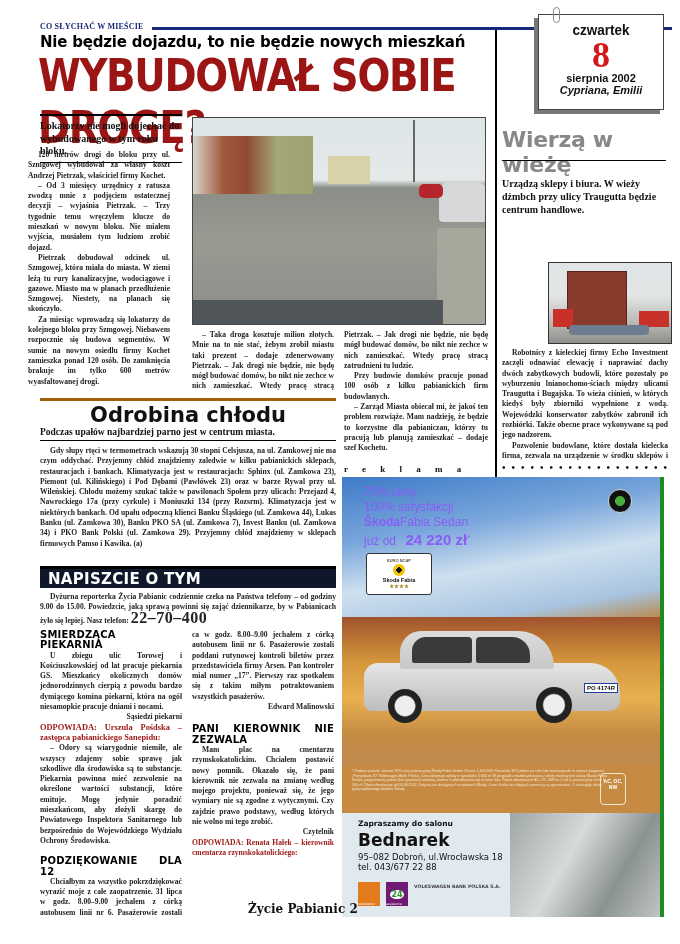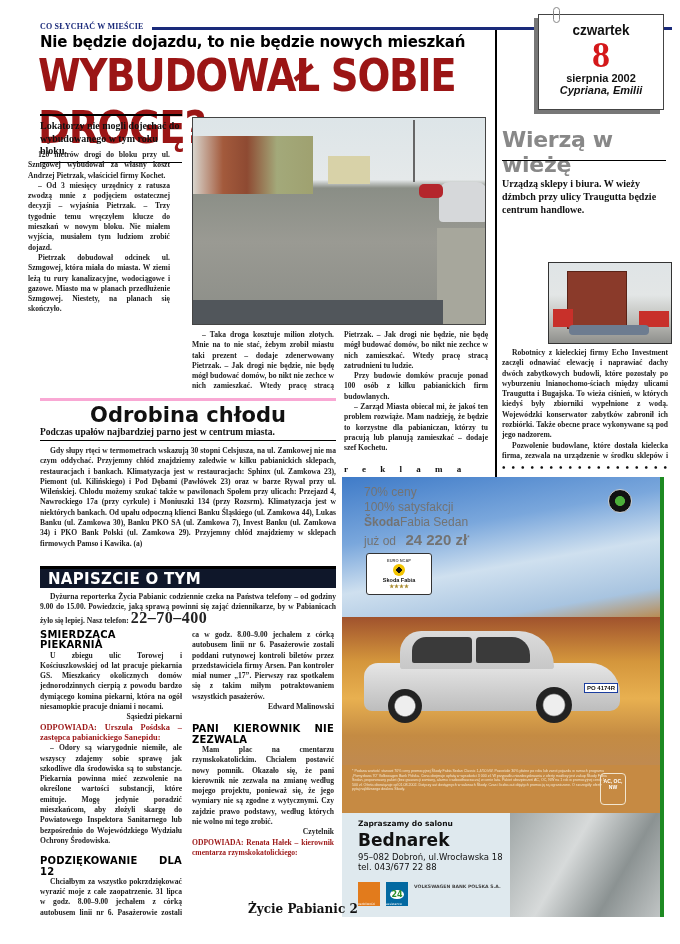--- a/index.html
+++ b/index.html
@@ -21,21 +21,21 @@
 .calendar{left:538px;top:14px;width:126px;height:96px;background:#fff;border:1px solid #444;box-shadow:-4px 4px 0 #777;text-align:center}
 .cal-day{font-size:15px;font-weight:bold;margin-top:6px;font-family:"Liberation Sans",sans-serif;transform:scaleX(.9)}
 .cal-num{font-size:36px;font-weight:bold;color:#d4181a;line-height:34px;font-family:"Liberation Serif",serif}
 .cal-month{font-size:11px;font-weight:bold;font-family:"Liberation Sans",sans-serif}
 .cal-names{font-size:11px;font-style:italic;font-weight:bold;font-family:"Liberation Sans",sans-serif}
 .side-title{left:502px;top:127px;font-size:22px;font-weight:900;color:#888;font-family:"DejaVu Sans",sans-serif;letter-spacing:-.3px}
 .side-lead{left:502px;top:160px;width:164px;font-size:10px;line-height:13px;font-weight:bold;border-top:1.5px solid #000;padding-top:16px}
 .side-photo{left:548px;top:262px;width:124px;height:82px;border:1px solid #333;overflow:hidden;background:linear-gradient(#dfe4e6 0%,#e3e6e6 40%,#b9b9b4 75%,#8e8f8c 100%)}
 .building{position:absolute;left:18px;top:8px;width:60px;height:58px;background:#8a3a2a;border:1px solid #5a2216}
 .dots{letter-spacing:6px;font-size:10px;font-weight:bold}
-.od-title{left:40px;top:398px;width:296px;text-align:center;font-size:21px;font-weight:900;font-family:"DejaVu Sans",sans-serif;border-top:3px solid #f9a8d4;padding-top:2px}
+.od-title{left:40px;top:398px;width:296px;text-align:center;font-size:21px;font-weight:900;font-family:"DejaVu Sans",sans-serif;border-top:3px solid #a16207;padding-top:2px}
 .od-lead{left:40px;top:427px;width:296px;font-size:9.5px;font-weight:bold;border-bottom:1.5px solid #000;padding-bottom:3px}
 .nap-bar{left:40px;top:566px;width:296px;height:22px;background:#0f172a;border-top:3px solid #000;color:#fff;font-size:15px;font-weight:900;font-family:"DejaVu Sans",sans-serif;padding:1px 0 0 8px;letter-spacing:.3px}
 .subhead{font-family:"DejaVu Sans",sans-serif;font-weight:900;font-size:10px;letter-spacing:.2px;color:#000}
 .red{color:#9b1515}
 .ad{left:342px;top:477px;width:322px;height:440px;border-right:4px solid #1d8a22;overflow:hidden}
 .ad-sky{position:absolute;left:0;top:0;width:318px;height:140px;background:linear-gradient(170deg,#3f7bc8 0%,#7aa7dc 35%,#cfe0ef 60%,#a8c4e0 85%,#b98c53 100%)}
 .ad-ground{position:absolute;left:0;top:140px;width:318px;height:148px;background:linear-gradient(#a0522d 0%,#d4963c 30%,#e8b050 55%,#c48b43 80%,#c08a50 100%)}
 .ad-fine{position:absolute;left:0;top:288px;width:318px;height:48px;background:#c68a43;font-size:3.6px;line-height:4.6px;color:#f4e6cf;padding:4px 52px 0 10px;font-family:"Liberation Sans",sans-serif}
 .ad-dealer{position:absolute;left:0;top:336px;width:168px;height:104px;background:#dfe9ee;padding:6px 0 0 16px;font-family:"DejaVu Sans",sans-serif}
 .ad-photo{position:absolute;left:168px;top:336px;width:150px;height:104px;background:linear-gradient(120deg,#9fa6a6,#d7dada 40%,#8b9292 70%,#c0c4c4)}
@@ -56,20 +56,21 @@
   <div class="cal-num">8</div>
   <div class="cal-month">sierpnia 2002</div>
   <div class="cal-names">Cypriana, Emilii</div>
 </div>
 
 <div class="abs lead serif">Lokatorzy nie mogli dojechać do wybudowanego w tym roku bloku.</div>
 <div class="abs txt" style="left:28px;top:150px;width:142px;height:242px;overflow:hidden">
   <p>120 metrów drogi do bloku przy ul. Szmgowej wybudował za własny koszt Andrzej Pietrzak, właściciel firmy Kochet.</p>
   <p class="it">– Od 3 miesięcy urzędnicy z ratusza zwodzą mnie z podjęciem ostatecznej decyzji – wyjaśnia Pietrzak. – Trzy tygodnie temu wręczyłem klucze do mieszkań w nowym bloku. Nie miałem wyjścia, musiałem tym ludziom zrobić dojazd.</p>
   <p>Pietrzak dobudował odcinek ul. Szmgowej, która miała do miasta. W ziemi leżą tu rury kanalizacyjne, wodociągowe i gazowe. Miasto ma w planach przedłużenie Szmgowej. Niestety, na planach się skończyło.</p>
+  <p>Za miesiąc wprowadzą się lokatorzy do kolejnego bloku przy Szmgowej. Niebawem rozpocznie się budowa segmentów. W sumie na nowym osiedlu firmy Kochet zamieszka ponad 120 osób. Do zamknięcia brakuje im tylko 600 metrów wyasfaltowanej drogi.</p>
 </div>
 
 <div class="abs photo1">
   <div class="abs" style="left:0;top:18px;width:120px;height:58px;background:linear-gradient(90deg,#d8d4cc 0%,#a35a3c 25%,#8e4a32 45%,#a3a97a 70%,#9fa170 100%)"></div>
   <div class="abs" style="left:135px;top:38px;width:42px;height:28px;background:#d8d2a8"></div>
   <div class="abs" style="left:220px;top:2px;width:2px;height:62px;background:#666"></div>
   <div class="abs" style="left:246px;top:64px;width:48px;height:40px;background:#d6d8da;border-radius:10px 10px 4px 4px"></div>
   <div class="abs" style="left:226px;top:66px;width:24px;height:14px;background:#b4262c;border-radius:5px"></div>
   <div class="abs" style="left:244px;top:110px;width:50px;height:98px;background:#a7a79c"></div>
   <div class="abs" style="left:0;top:182px;width:250px;height:26px;background:#51565b"></div>
@@ -129,21 +130,21 @@
   <div style="height:12px"></div>
   <div class="subhead">PANI KIEROWNIK NIE ZEZWALA</div>
   <p>Mam plac na cmentarzu rzymskokatolickim. Chciałem postawić nowy pomnik. Okazało się, że pani kierownik nie zezwala na zmianę według mojego projektu, ponieważ się, że jego wymiary nie są zgodne z wytycznymi. Czy zajdzie prawo podstawy, według których nie wolno mi tego zrobić.</p>
   <p class="it" style="text-align:right">Czytelnik</p>
   <p class="red noind">ODPOWIADA: Renata Hałek – kierownik cmentarza rzymskokatolickiego:</p>
 </div>
 
 <div class="abs ad">
   <div class="ad-sky"></div>
   <div class="ad-ground"></div>
-  <div class="abs sans" style="left:22px;top:8px;color:#737373;font-size:12px;line-height:15px">
+  <div class="abs sans" style="left:22px;top:8px;color:#8b5cf6;font-size:12px;line-height:15px">
     <div>70% ceny</div>
     <div>100% satysfakcji</div>
     <div><b>Škoda</b><span>Fabia Sedan</span></div>
     <div><span>już od</span> <b style="font-size:15px;margin-left:6px">24 220 zł</b><sup style="font-size:7px">*</sup></div>
   </div>
   <div class="abs" style="left:266px;top:12px;width:24px;height:24px;border-radius:50%;background:radial-gradient(#4cae3a 30%,#111 34%,#111 100%);border:1px solid #ccc"></div>
   <div class="abs sans" style="left:24px;top:76px;width:66px;height:42px;background:#fff;border:1px solid #333;border-radius:3px;text-align:center;font-size:5.5px;font-weight:bold;padding-top:4px">
     <div style="font-size:4px;color:#555">EURO NCAP</div>
     <div style="margin:1px auto;width:12px;height:12px;border-radius:50%;background:radial-gradient(#111 30%,#f2c400 34%)"></div>
     <div>Skoda Fabia</div>
@@ -163,21 +164,21 @@
   <div class="abs sans" style="left:258px;top:296px;width:26px;height:32px;border:1px solid #f2e6d0;border-radius:4px;color:#fff;font-size:5px;font-weight:bold;text-align:center;padding-top:4px">AC, OC, NW</div>
   <div class="ad-dealer">
     <div style="font-size:7.5px;font-weight:bold">Zapraszamy do salonu</div>
     <div style="font-size:17px;font-weight:900;margin-top:2px">Bednarek</div>
     <div style="font-size:8.5px;margin-top:2px">95–082 Dobroń, ul.Wrocławska 18</div>
     <div style="font-size:8.5px">tel. 043/677 22 88</div>
     <div style="margin-top:10px;display:flex;gap:6px;align-items:flex-start">
       <div style="width:22px;height:24px;background:#e27b1c;position:relative">
         <span style="position:absolute;bottom:0;left:0;font-size:3px;color:#fff">osobliwości</span>
       </div>
-      <div style="width:22px;height:24px;background:#0369a1;position:relative;text-align:center">
+      <div style="width:22px;height:24px;background:#701a75;position:relative;text-align:center">
         <span style="font-size:8px;font-weight:900;color:#2b8f2b;background:#fff;border-radius:50%;padding:0 1px">24</span>
         <span style="position:absolute;bottom:0;left:0;font-size:3px;color:#fff">assistance</span>
       </div>
       <div style="font-size:4.6px;font-weight:bold;color:#444;margin-top:2px">VOLKSWAGEN BANK POLSKA S.A.</div>
     </div>
   </div>
   <div class="ad-photo"></div>
 </div>
 
 <div class="abs footer">Życie Pabianic 2</div>

